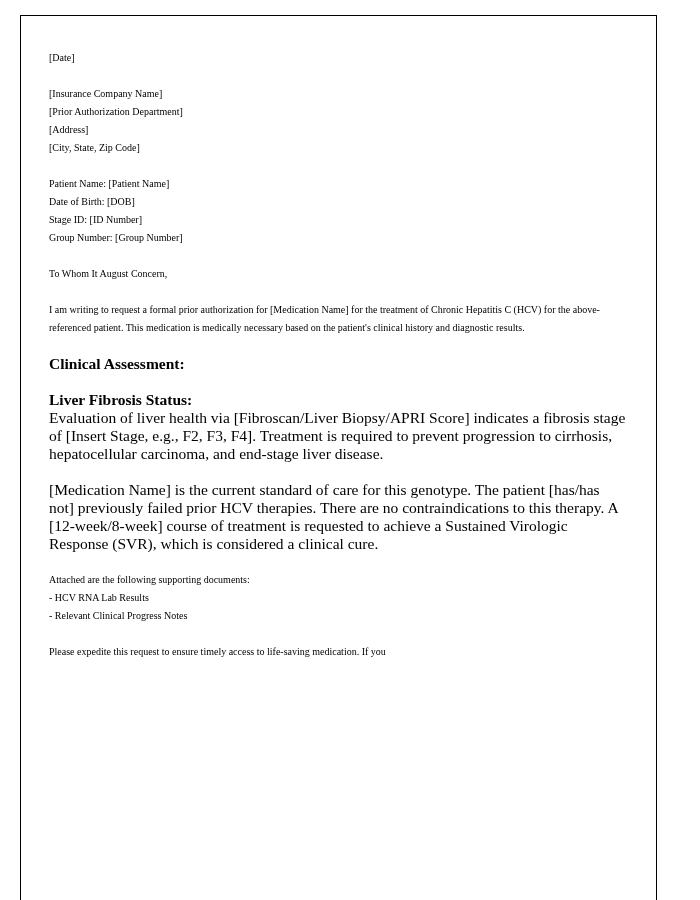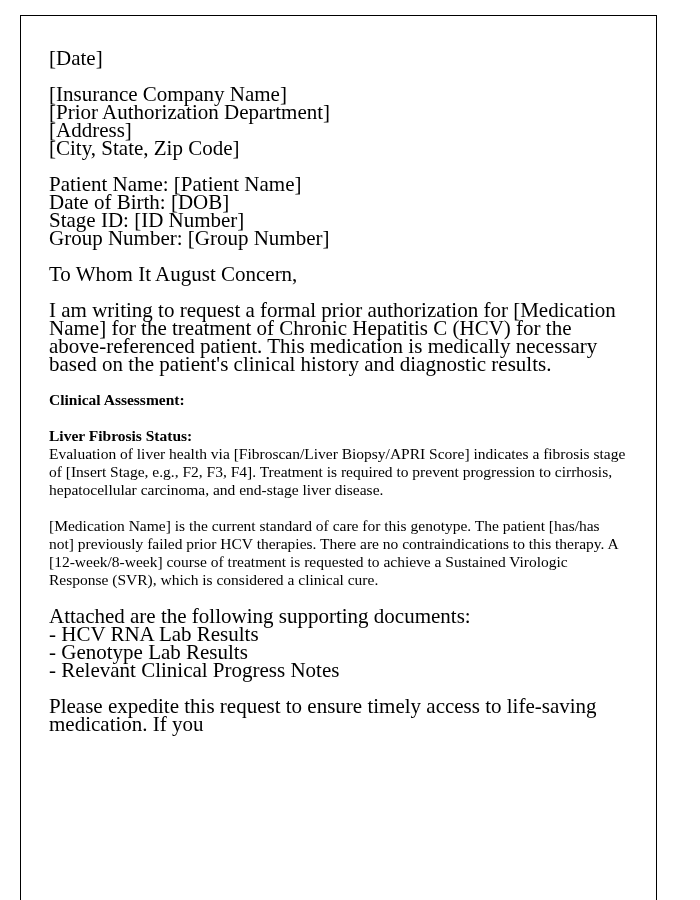--- a/index.html
+++ b/index.html
@@ -23,21 +23,21 @@
     width: 637px;
     height: 1100px; 
     border: 1px solid #000000;
     box-sizing: border-box;
     background: #ffffff;
     padding: 33px 28px 20px 28px;
   }
   .letter-box p,
   .letter-box div.block {
     margin: 0 0 18px 0;
-    font-size: 21px;
+    font-size: 10px;
     line-height: 18px;
   }
   .block p {
     margin: 0;
   }
   .bold {
     font-weight: bold;
   }
   .section {
     margin: 8px 0 18px 0;
@@ -90,20 +90,19 @@
       <p class="body-text">Evaluation of liver health via [Fibroscan/Liver Biopsy/APRI Score] indicates a fibrosis stage of [Insert Stage, e.g., F2, F3, F4]. Treatment is required to prevent progression to cirrhosis, hepatocellular carcinoma, and end-stage liver disease.</p>
     </div>
 
     <div class="section">
       <p class="body-text">[Medication Name] is the current standard of care for this genotype. The patient [has/has not] previously failed prior HCV therapies. There are no contraindications to this therapy. A [12-week/8-week] course of treatment is requested to achieve a Sustained Virologic Response (SVR), which is considered a clinical cure.</p>
     </div>
 
     <div class="block">
       <p>Attached are the following supporting documents:</p>
       <p>- HCV RNA Lab Results</p>
-      <p>- Genotype Lab Results</p>
       <p>- Relevant Clinical Progress Notes</p>
     </div>
 
     <p>Please expedite this request to ensure timely access to life-saving medication. If you</p>
 
   </div>
 </div>
 
 </body></html>

